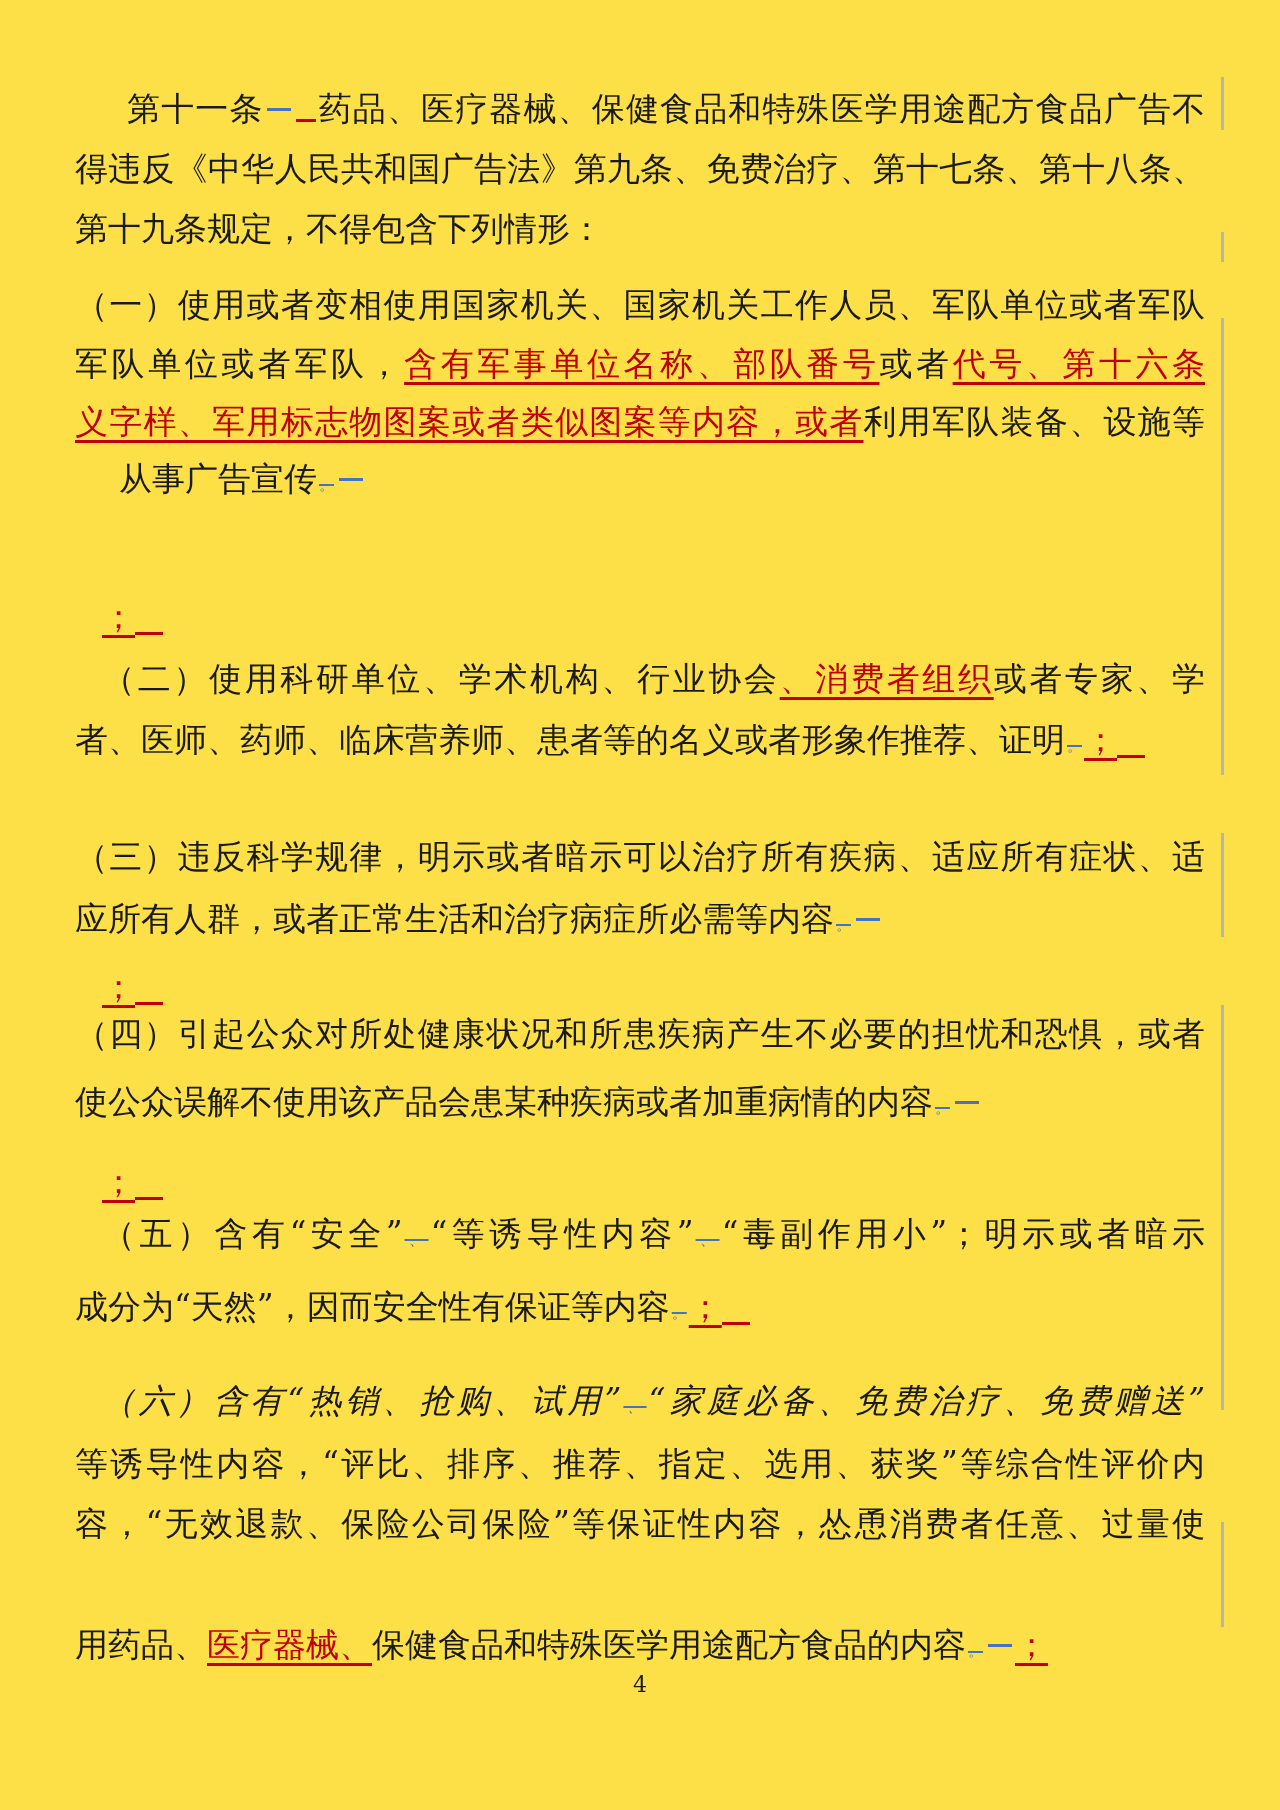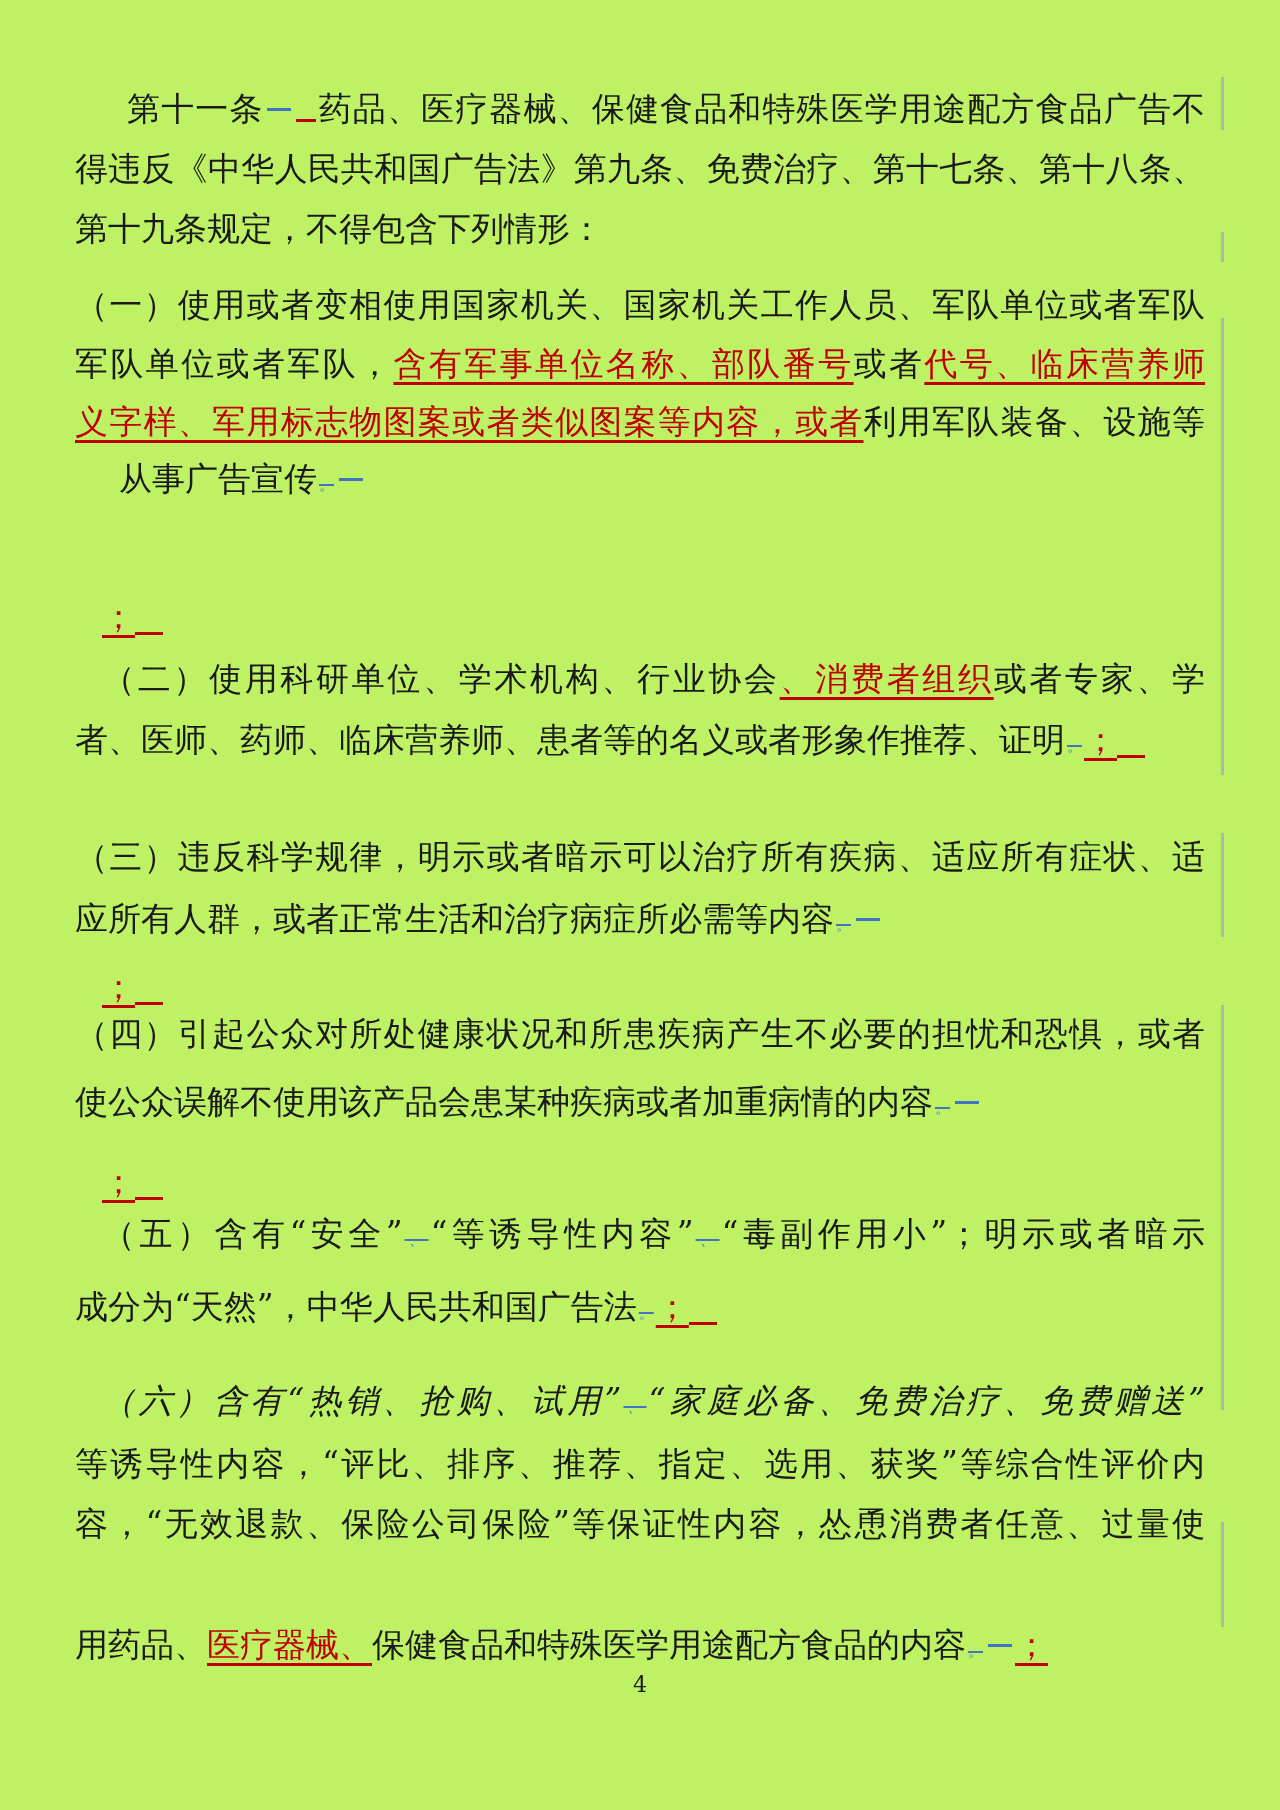--- a/index.html
+++ b/index.html
@@ -1,17 +1,17 @@
 <!DOCTYPE html>
 <html style="--ins: #c00000; --del: #4472c4; --bar: #b4b4b4;"><head>
 <meta charset="utf-8">
 <style>
   html,body{margin:0;padding:0;background:#ffffff;}
   body{width:1280px;height:1810px;position:relative;font-family:"DejaVu Serif", serif;color:#000;}
-  .page{position:absolute;left:0;top:0;width:1280px;height:1810px;background:#bef264;overflow:hidden;}
+  .page{position:absolute;left:0;top:0;width:1280px;height:1810px;background:#fde047;overflow:hidden;}
   .line{
     position:absolute;left:75px;width:1130px;height:48px;
     font-size:33px;line-height:48px;letter-spacing:0;
     color:#1a1a1a;
   }
   .line.fill{text-align:justify;text-align-last:justify;}
   .line.ind1{padding-left:27px;width:1103px;}
   .line.ind2{padding-left:52px;width:1078px;}
   .seg-n{color:#1a1a1a;}
   .seg-ins{
@@ -53,34 +53,34 @@
 </style>
 </head>
 <body>
 
 <div class="page">
   <div id="lines">
       <div class="line fill ind2" style="top: 85px;"><span class="seg-n">第十一条</span><span class="mark-delbar"></span><span class="mark-insbar"></span><span class="seg-n">药品、医疗器械、保健食品和特殊医学用途配方食品广告不</span></div>
       <div class="line fill" style="top: 145px;"><span class="seg-n">得违反《中华人民共和国广告法》第九条、免费治疗、第十七条、第十八条、</span></div>
       <div class="line" style="top: 205px;"><span class="seg-n">第十九条规定，不得包含下列情形：</span></div>
       <div class="line fill" style="top: 281px;"><span class="seg-n">（一）使用或者变相使用国家机关、国家机关工作人员、军队单位或者军队</span></div>
-      <div class="line fill" style="top: 340px;"><span class="seg-n">军队单位或者军队，</span><span class="seg-ins">含有军事单位名称、部队番号</span><span class="seg-n">或者</span><span class="seg-ins">代号、临床营养师</span></div>
+      <div class="line fill" style="top: 340px;"><span class="seg-n">军队单位或者军队，</span><span class="seg-ins">含有军事单位名称、部队番号</span><span class="seg-n">或者</span><span class="seg-ins">代号、第十六条</span></div>
       <div class="line fill" style="top: 398px;"><span class="seg-ins">义字样、军用标志物图案或者类似图案等内容，或者</span><span class="seg-n">利用军队装备、设施等</span></div>
       <div class="line" style="top: 455px; margin-left: 44px;"><span class="seg-n">从事广告宣传</span><span class="seg-del">。</span><span class="mark-delbar"></span></div>
       <div class="line ind1" style="top: 593px;"><span class="seg-ins">；</span><span class="seg-instail"></span></div>
       <div class="line fill ind1" style="top: 655px;"><span class="seg-n">（二）使用科研单位、学术机构、行业协会</span><span class="seg-ins">、消费者组织</span><span class="seg-n">或者专家、学</span></div>
       <div class="line" style="top: 716px;"><span class="seg-n">者、医师、药师、临床营养师、患者等的名义或者形象作推荐、证明</span><span class="seg-del">。</span><span class="seg-ins">；</span><span class="seg-instail"></span></div>
       <div class="line fill" style="top: 833px;"><span class="seg-n">（三）违反科学规律，明示或者暗示可以治疗所有疾病、适应所有症状、适</span></div>
       <div class="line" style="top: 895px;"><span class="seg-n">应所有人群，或者正常生活和治疗病症所必需等内容</span><span class="seg-del">。</span><span class="mark-delbar"></span></div>
       <div class="line ind1" style="top: 963px;"><span class="seg-ins">；</span><span class="seg-instail"></span></div>
       <div class="line fill" style="top: 1010px;"><span class="seg-n">（四）引起公众对所处健康状况和所患疾病产生不必要的担忧和恐惧，或者</span></div>
       <div class="line" style="top: 1078px;"><span class="seg-n">使公众误解不使用该产品会患某种疾病或者加重病情的内容</span><span class="seg-del">。</span><span class="mark-delbar"></span></div>
       <div class="line ind1" style="top: 1158px;"><span class="seg-ins">；</span><span class="seg-instail"></span></div>
       <div class="line fill ind1" style="top: 1210px;"><span class="seg-n">（五）含有“安全”</span><span class="seg-del">、</span><span class="seg-n">“等诱导性内容”</span><span class="seg-del">、</span><span class="seg-n">“毒副作用小”；明示或者暗示</span></div>
-      <div class="line" style="top: 1283px;"><span class="seg-n">成分为“天然”，中华人民共和国广告法</span><span class="seg-del">。</span><span class="seg-ins">；</span><span class="seg-instail"></span></div>
+      <div class="line" style="top: 1283px;"><span class="seg-n">成分为“天然”，因而安全性有保证等内容</span><span class="seg-del">。</span><span class="seg-ins">；</span><span class="seg-instail"></span></div>
       <div class="line fill ind1" style="top: 1377px; font-style: italic;"><span class="seg-n">（六）含有“热销、抢购、试用”</span><span class="seg-del">、</span><span class="seg-n">“家庭必备、免费治疗、免费赠送”</span></div>
       <div class="line fill" style="top: 1440px;"><span class="seg-n">等诱导性内容，“评比、排序、推荐、指定、选用、获奖”等综合性评价内</span></div>
       <div class="line fill" style="top: 1500px;"><span class="seg-n">容，“无效退款、保险公司保险”等保证性内容，怂恿消费者任意、过量使</span></div>
       <div class="line" style="top: 1624px; font-family: Liberation Mono, monospace;"><span class="seg-n">用药品、</span><span class="seg-ins">医疗器械、</span><span class="seg-n">保健食品和特殊医学用途配方食品的内容</span><span class="seg-del">。</span><span class="mark-delbar"></span><span class="seg-ins">；</span></div>
     </div>
   <div id="bars">
       <div class="change-bar" style="top: 77px; height: 53px;"></div>
       <div class="change-bar" style="top: 232px; height: 30px;"></div>
       <div class="change-bar" style="top: 318px; height: 457px;"></div>
       <div class="change-bar" style="top: 833px; height: 104px;"></div>

